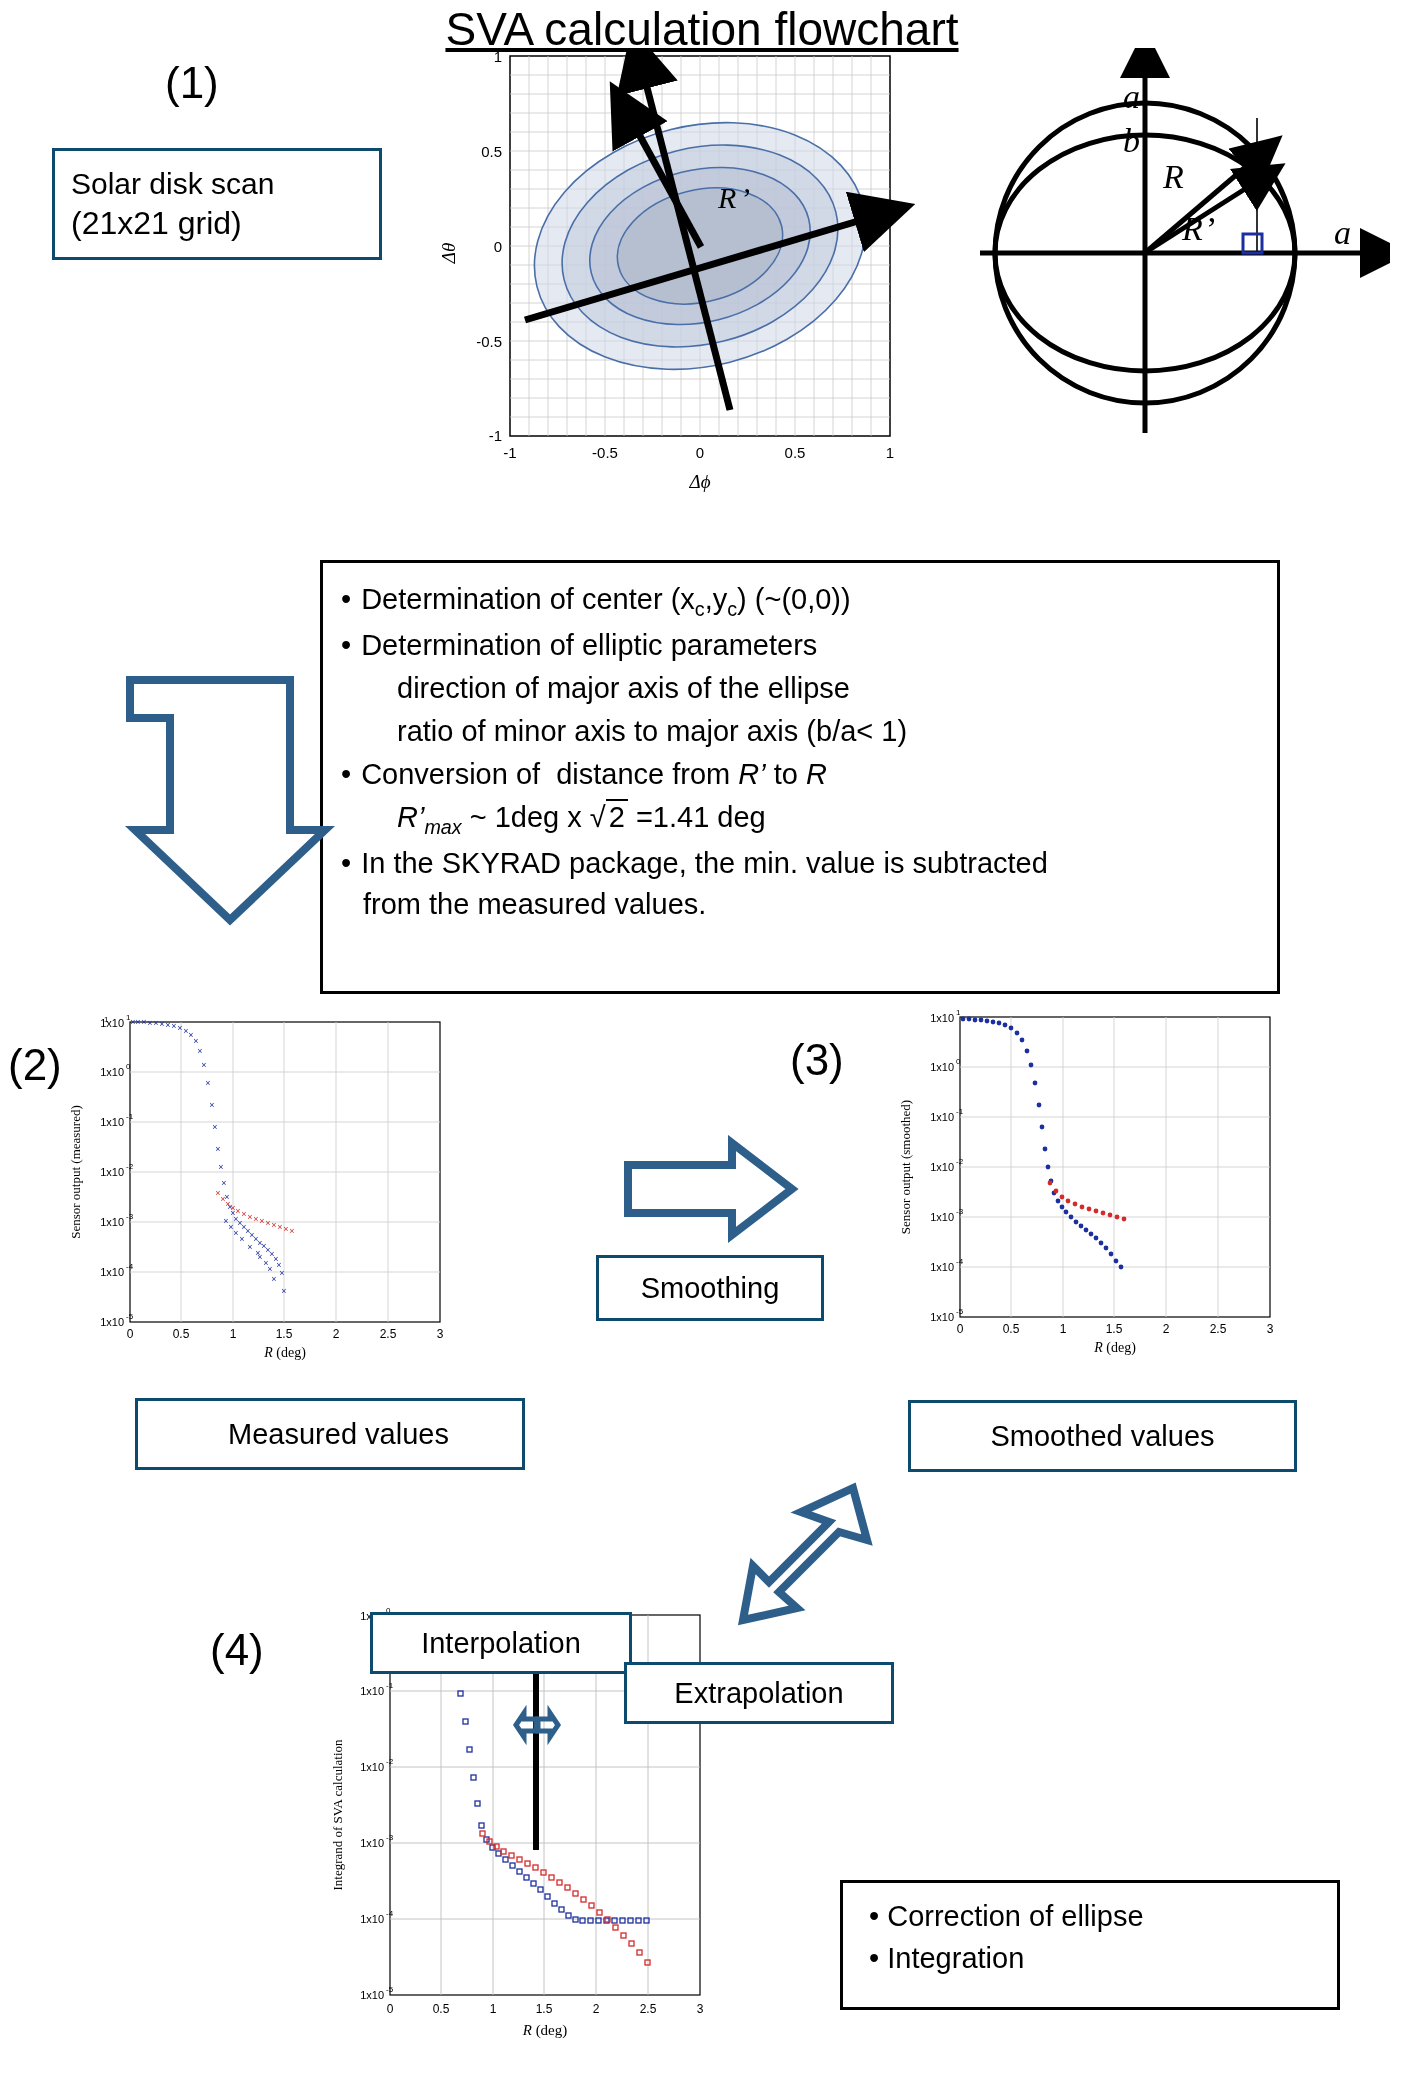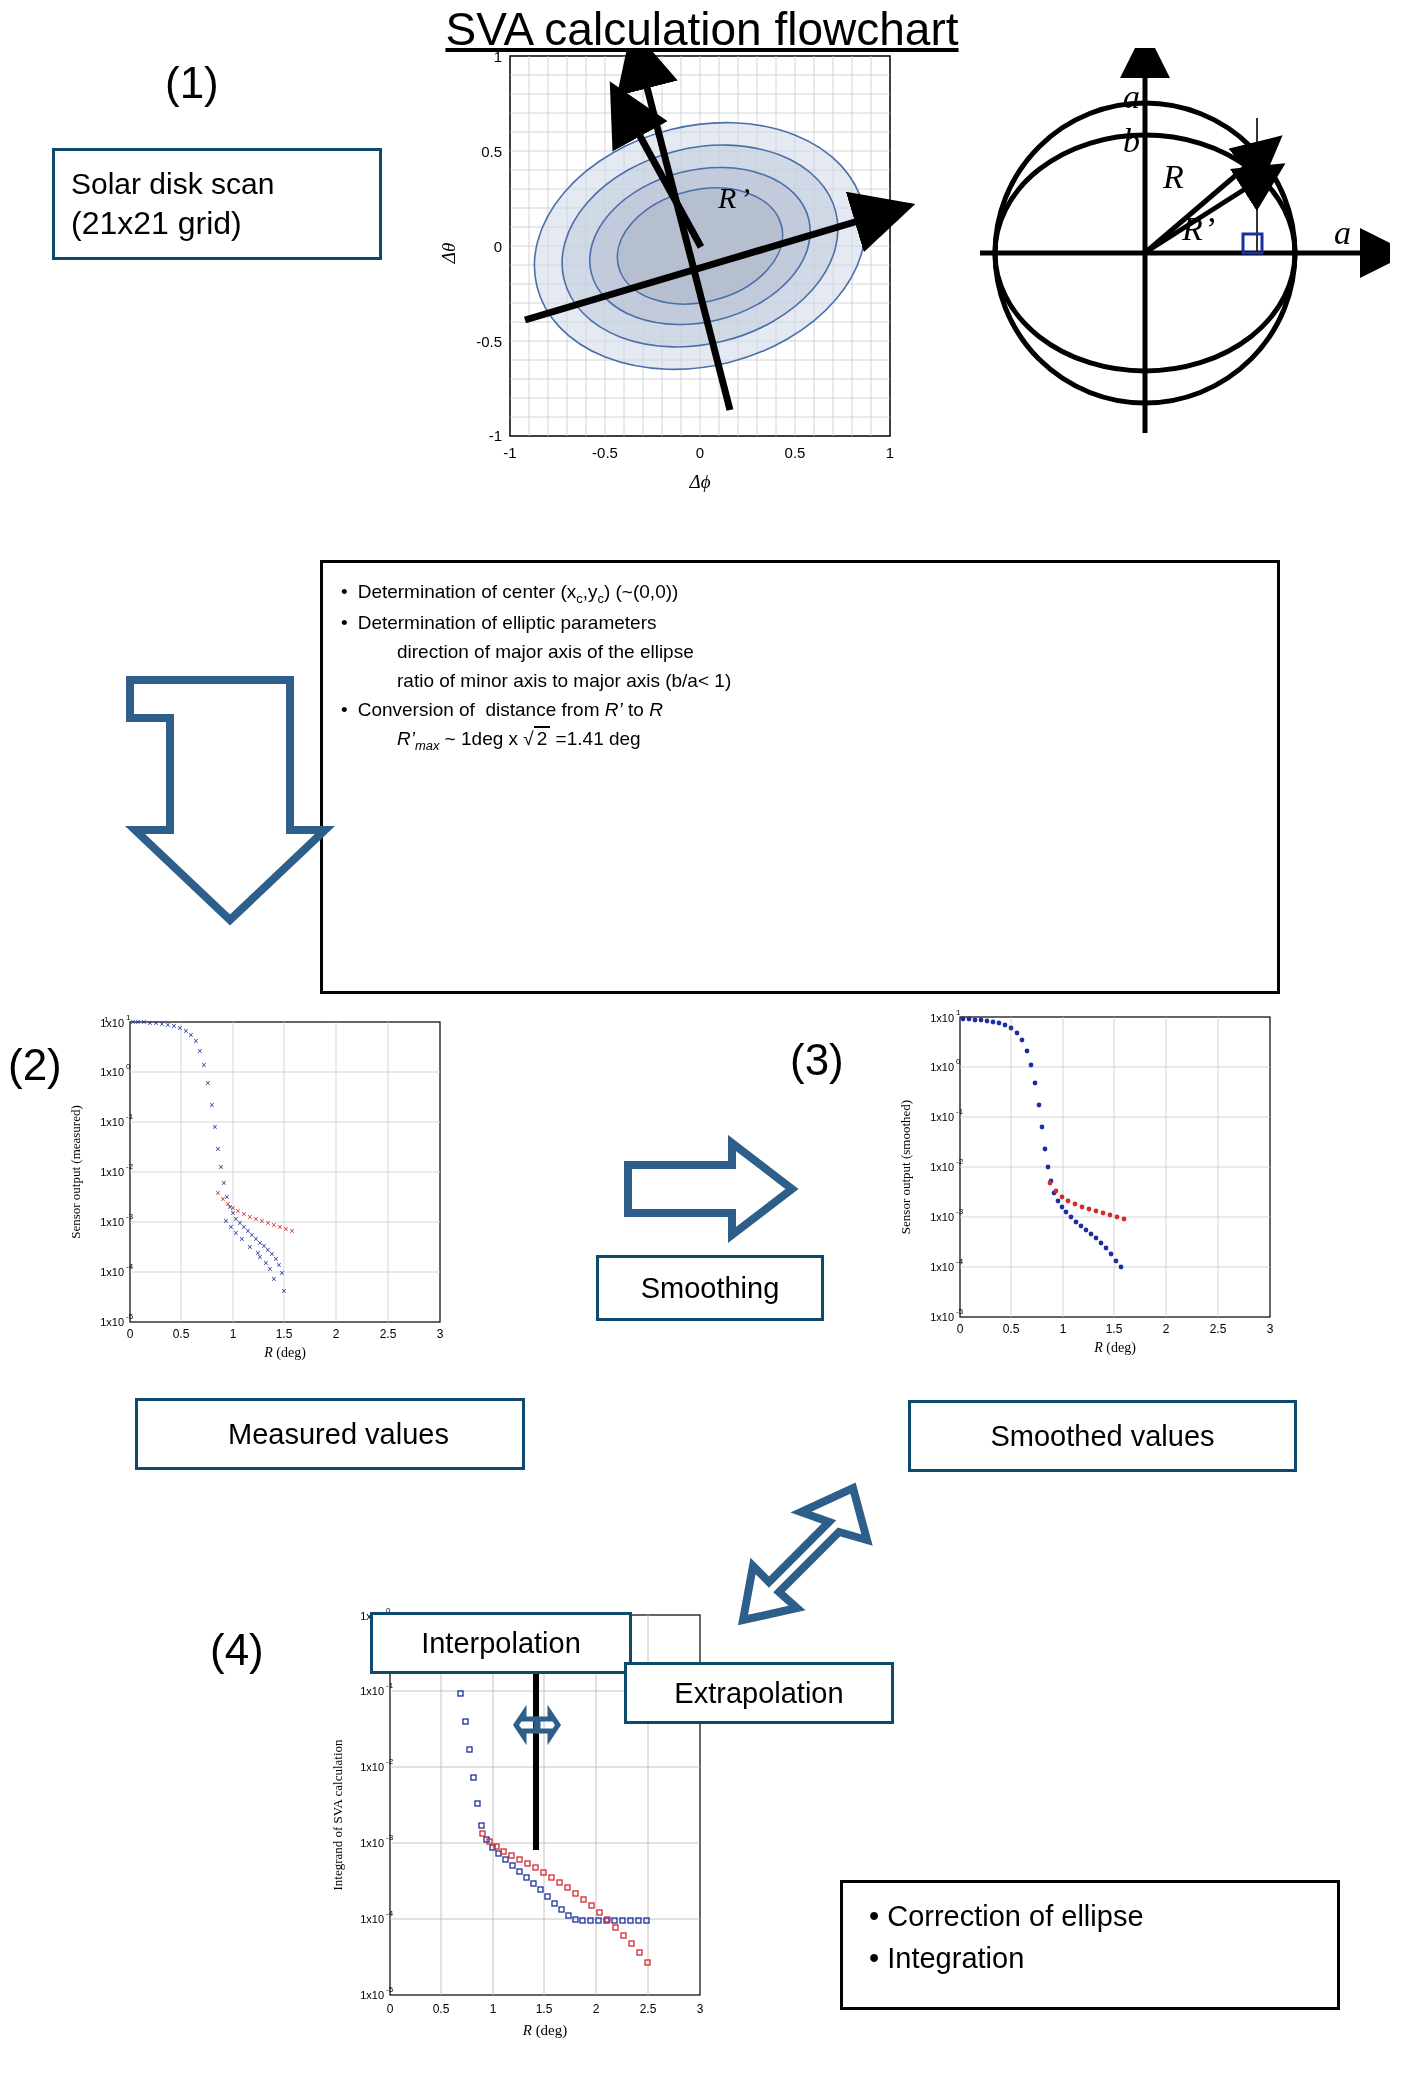--- a/index.html
+++ b/index.html
@@ -24,21 +24,21 @@
     display:flex;align-items:center;justify-content:center;
     box-sizing:border-box;
     font-size:29px;line-height:1.25;
   }
   .step-num{font-size:44px;}
   
   #bullets{
     top:560px;left:320px;width:960px;height:434px;
     border:3px solid #000;box-sizing:border-box;background:#fff;
     padding:16px 18px 10px 18px;
-    font-size:19px;line-height:1.42;
+    font-size:29px;line-height:1.42;
   }
   #bullets ul{margin:0;padding:0;list-style:none;}
   #bullets li{margin:0 0 2px 0;text-indent:-22px;padding-left:22px;}
   #bullets li.nobullet{text-indent:0;padding-left:56px;}
   .bullet::before{content:"•";padding-right:10px;}
   .it{font-style:italic;}
   sub{font-size:.68em;}
   .sqrt{display:inline-block;}
   .sqrt .rad{border-top:2px solid #000;padding:0 3px;}
 </style>
@@ -168,20 +168,22 @@
 <div class="abs" id="bullets">
   <ul>
     <li class="bullet">Determination of center (x<sub>c</sub>,y<sub>c</sub>) (~(0,0))</li>
     <li class="bullet">Determination of elliptic parameters</li>
     <li class="nobullet">direction of major axis of the ellipse</li>
     <li class="nobullet">ratio of minor axis to major axis (b/a&lt; 1)</li>
     <li class="bullet">Conversion of&nbsp; distance from <span class="it">R’</span> to <span class="it">R</span></li>
     <li class="nobullet">
       <span class="it">R’<sub>max</sub></span> ~ 1deg x <span class="sqrt">√<span class="rad">2</span></span> =1.41 deg
     </li>
+    <li class="bullet">In the SKYRAD package, the min. value is subtracted
+      <span style="display:block;text-indent:0;padding-left:0;">from the measured values.</span></li>
   </ul>
 </div>
 
 <div class="abs" style="top:670px;left:120px;width:220px;height:260px;">
   <svg width="220" height="260" viewBox="0 0 220 260" xmlns="http://www.w3.org/2000/svg">
     <path d="M10,10 L170,10 L170,160 L205,160 L110,250 L15,160 L50,160 L50,48 L10,48 Z" fill="none" stroke="#2e5f8a" stroke-width="8" stroke-linejoin="miter"></path>
   </svg>
 </div>
 
 <div class="abs step-num" style="top:1040px;left:8px;">(2)</div>

